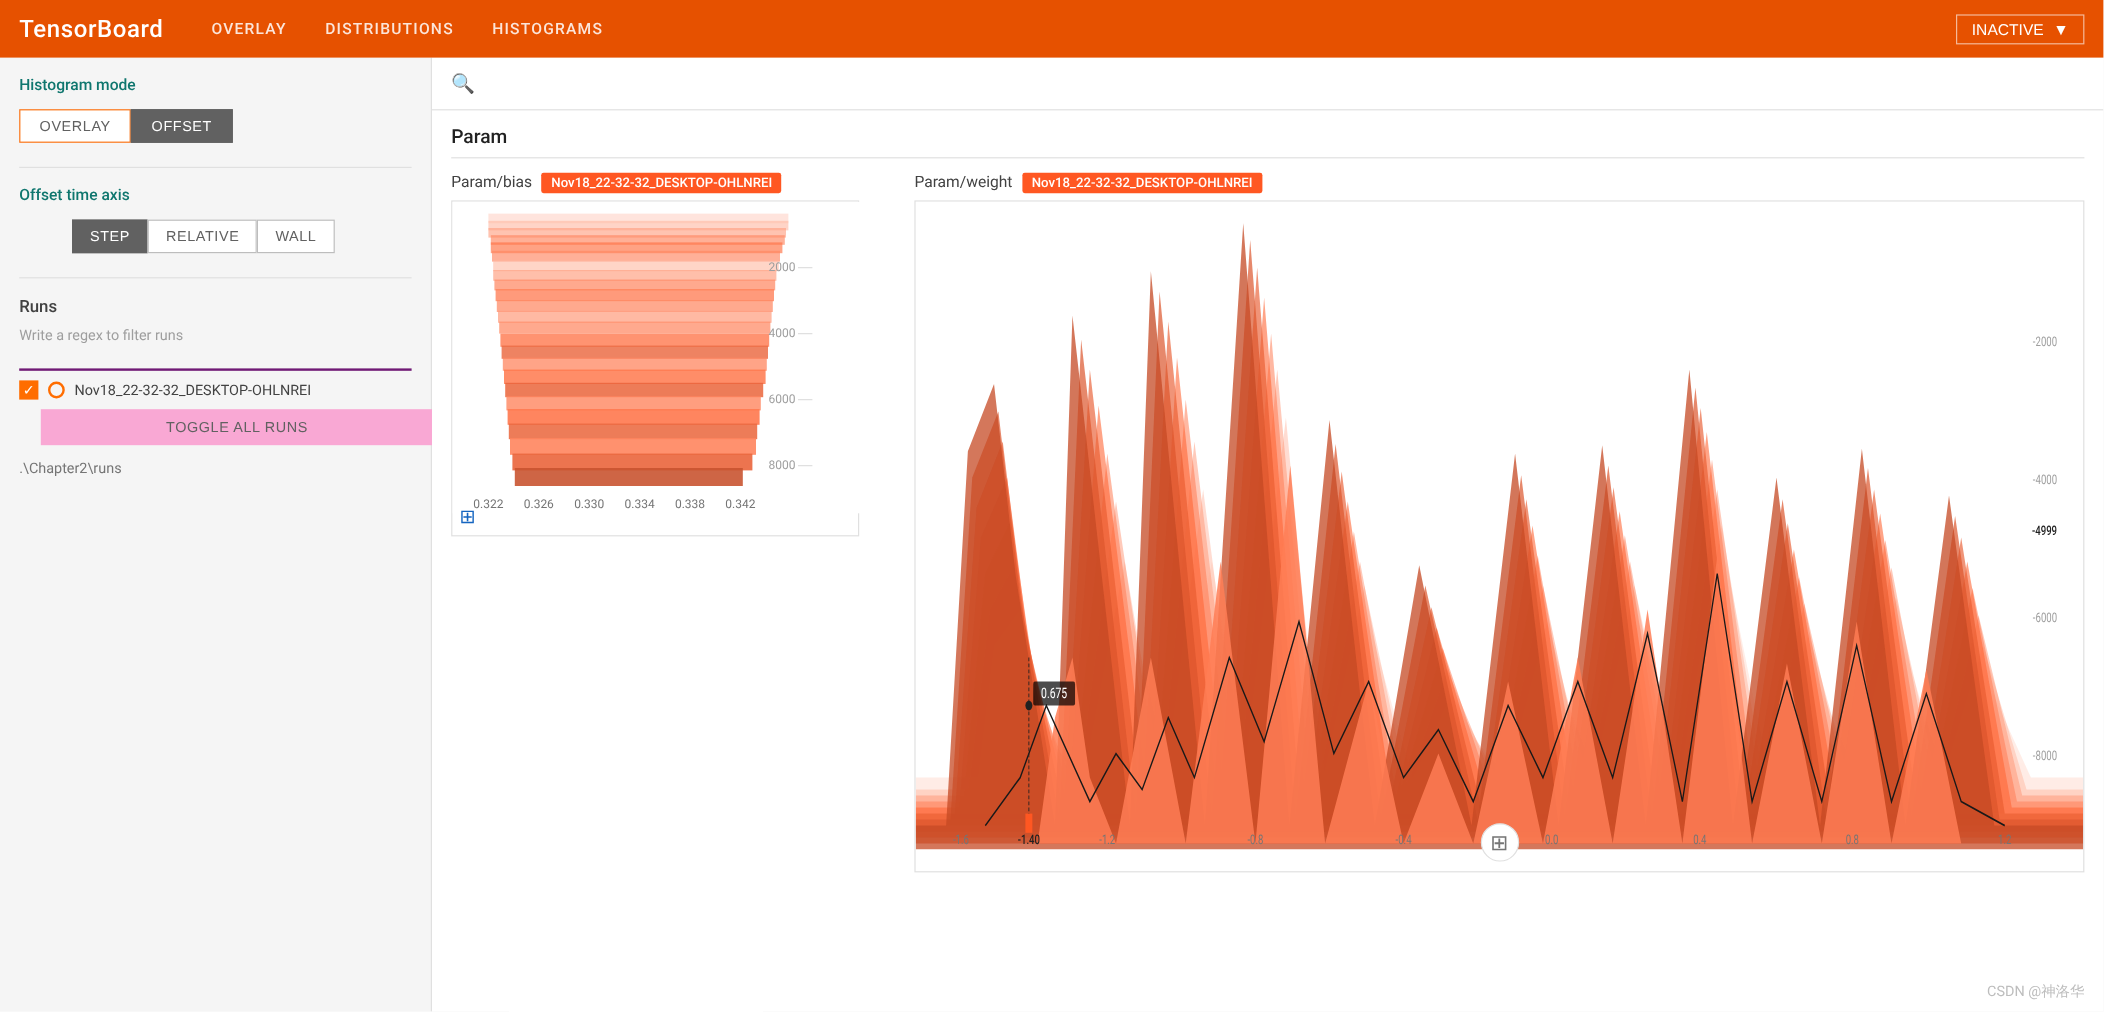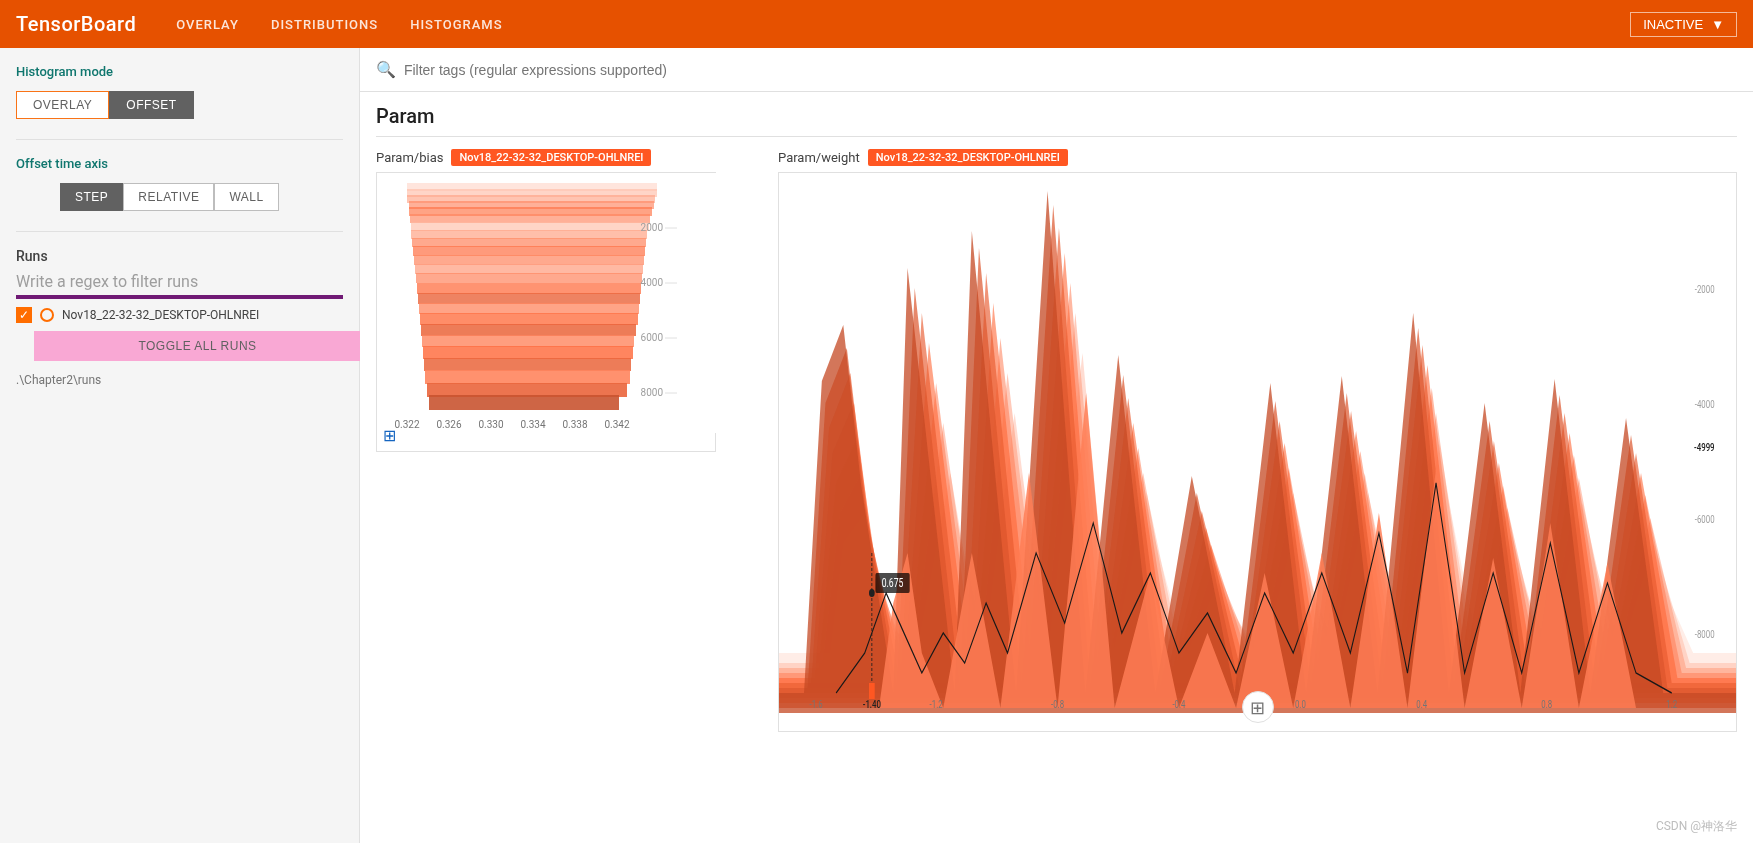--- a/index.html
+++ b/index.html
@@ -146,25 +146,25 @@
       color: #616161;
     }
     .runs-section { margin-top: 8px; }
     .runs-title {
       font-size: 14px;
       font-weight: 500;
       color: #424242;
       margin-bottom: 8px;
     }
     .runs-filter {
-      font-size: 16px;
+      font-size: 12px;
       color: #9e9e9e;
       margin-bottom: 8px;
-      border-bottom: 4px solid #701a75;
-      padding-bottom: 4px;
+      border-bottom: 2px solid #701a75;
+      padding-bottom: 21px;
     }
     .run-item {
       display: flex;
       align-items: center;
       gap: 8px;
       margin-bottom: 8px;
     }
     .checkbox {
       width: 16px;
       height: 16px;
@@ -210,30 +210,30 @@
     
     .content {
       flex: 1;
       overflow: auto;
       background: white;
     }
     .content-inner {
       padding: 12px 16px;
     }
     .section-header {
-      font-size: 20px;
+      font-size: 16px;
       font-weight: 500;
       color: #212121;
       margin-bottom: 12px;
       padding-bottom: 8px;
       border-bottom: 1px solid #e0e0e0;
     }
     .charts-row {
       display: flex;
-      gap: 32px;
+      gap: 16px;
       text-align: center;
     }
     .chart-container {
       flex: 1;
       position: relative;
     }
     .chart-title-row {
       display: flex;
       align-items: center;
       gap: 8px;
@@ -354,21 +354,20 @@
       </div>
       <button class="toggle-all-btn">TOGGLE ALL RUNS</button>
       <div class="data-path">.\Chapter2\runs</div>
     </div>
   </div>
 
   <div class="content">
 
     <div class="search-bar" style="margin-left:0;">
       <span class="search-icon">🔍</span>
-      <input class="search-input" type="text" placeholder="Filter tags (regular expressions supported)" style="">
     </div>
 
     <div class="content-inner">
       <div class="section-header">Param</div>
 
       <div class="charts-row">
 
         <div class="chart-container" style="max-width: 370px;">
           <div class="chart-title-row">
             <span class="chart-title">Param/bias</span>

